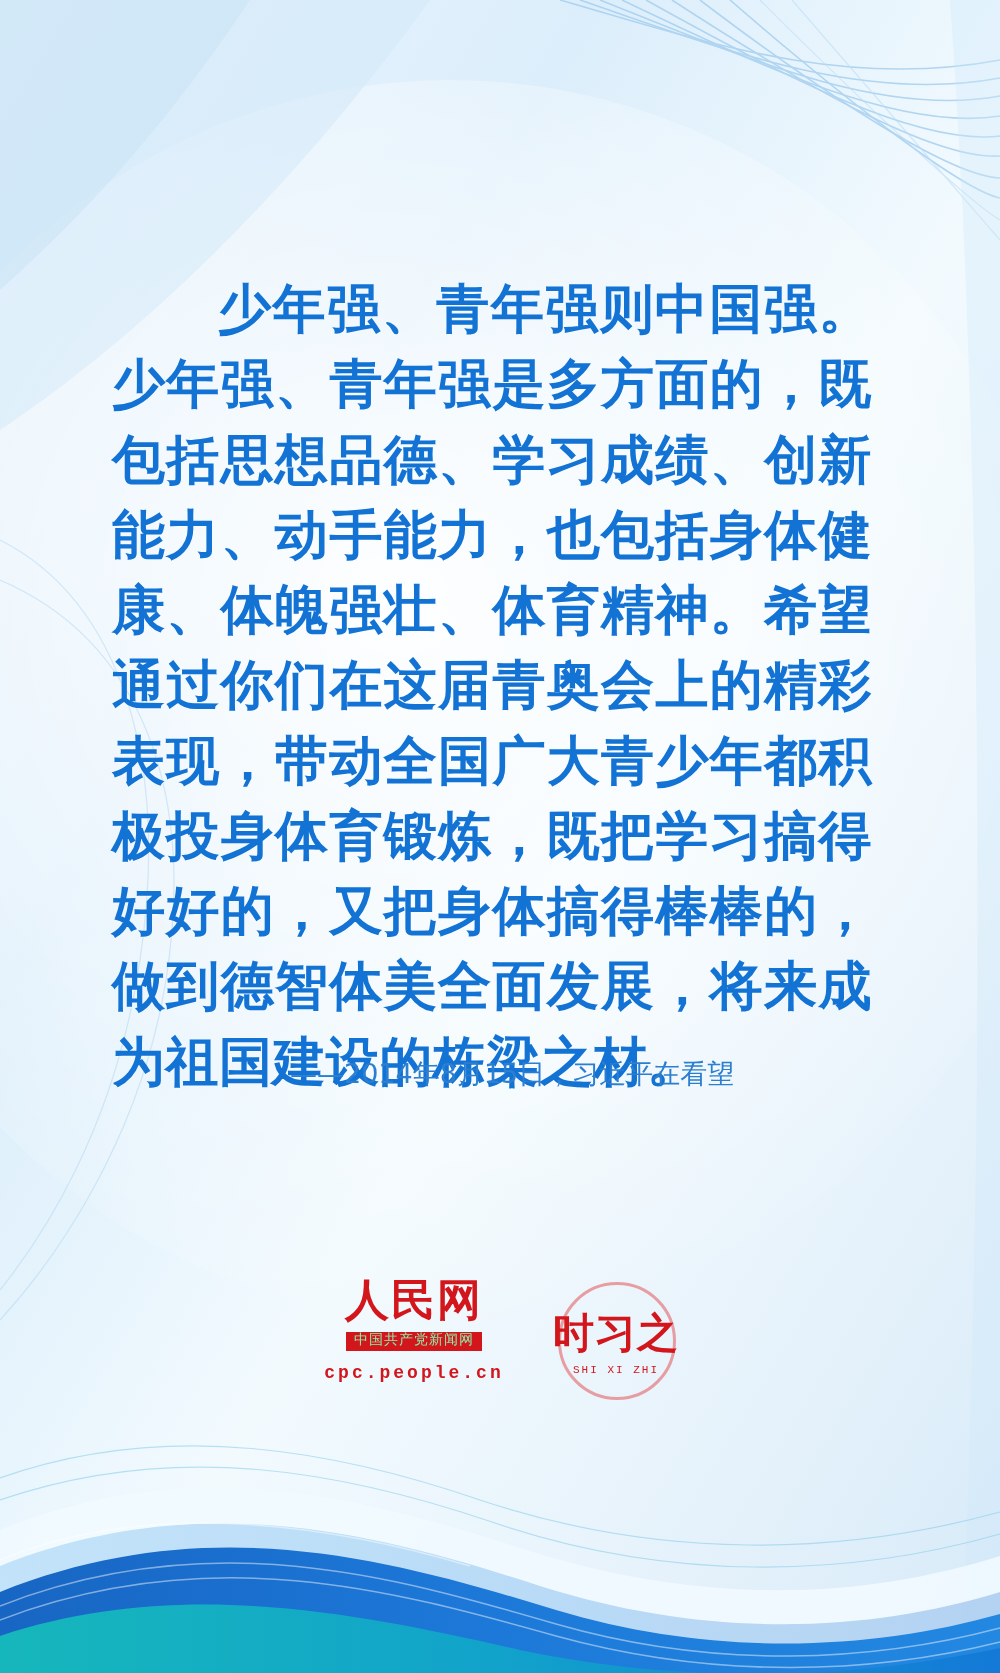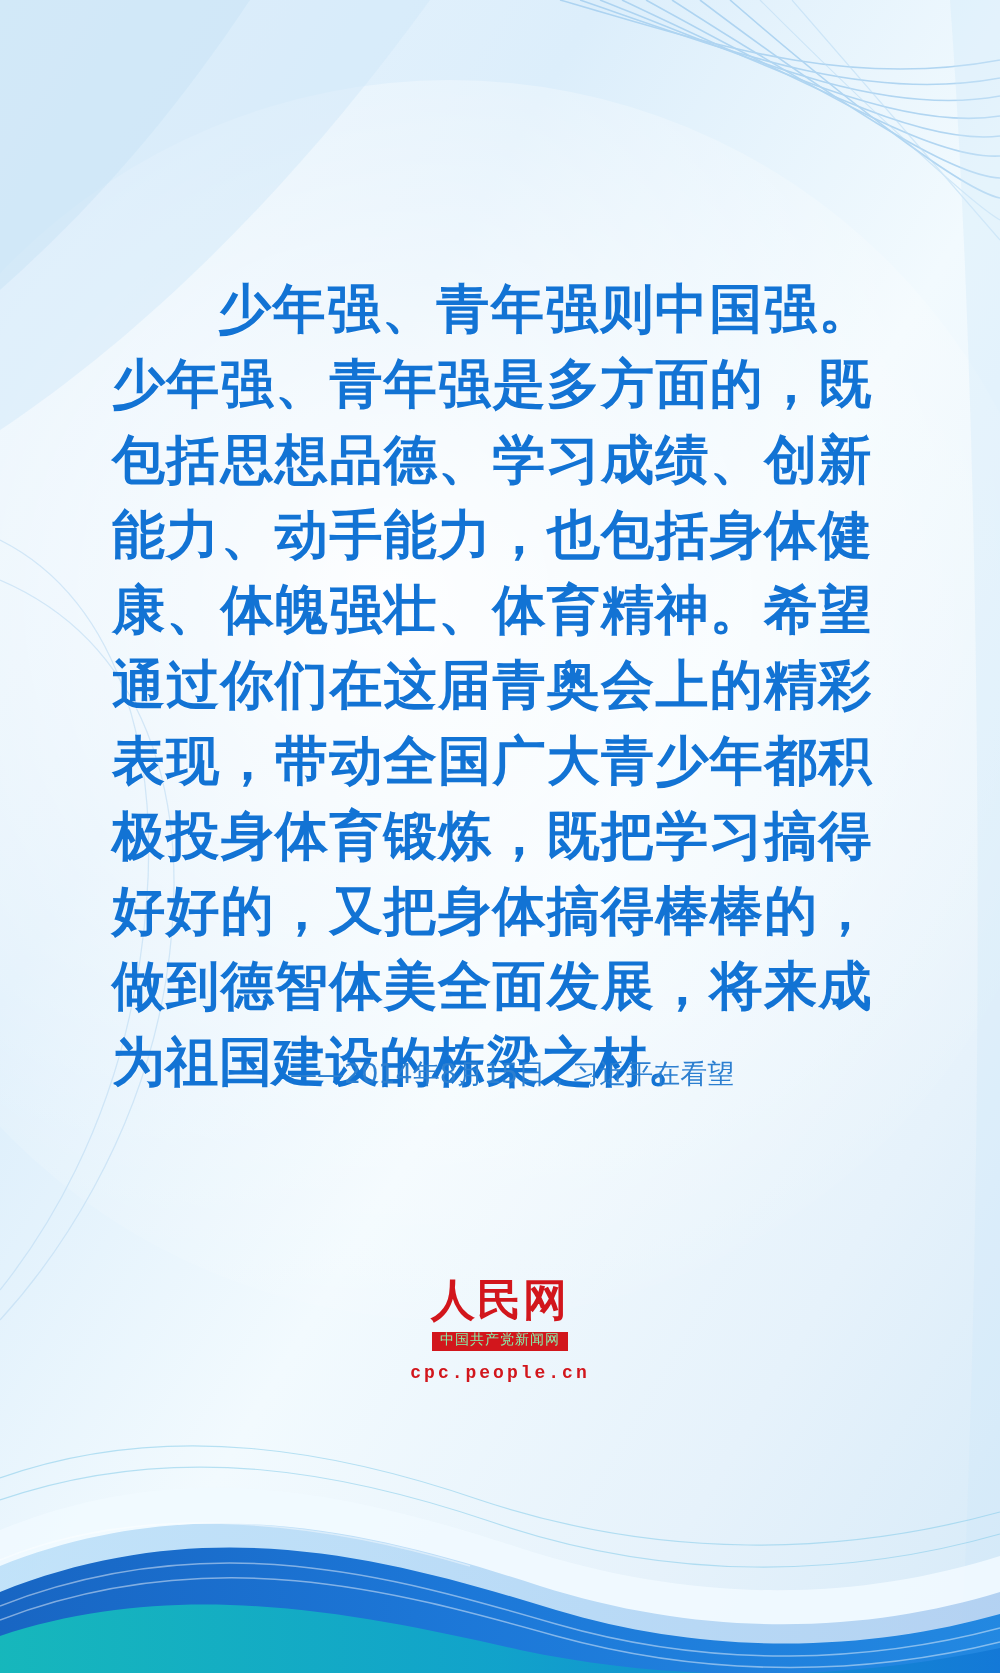--- a/index.html
+++ b/index.html
@@ -236,17 +236,22 @@
     </div>
 
     <div class="logos">
 
       <div class="pd-logo">
         <div class="pd-mark">人民网</div>
         <div class="pd-sub">中国共产党新闻网</div>
         <div class="pd-url">cpc.people.cn</div>
       </div>
 
+      <div class="seal">
+        <span class="seal-ring"></span>
+        <span class="seal-text">时习之</span>
+        <span class="seal-pinyin">SHI XI ZHI</span>
+      </div>
 
     </div>
 
   </div>
 </div>
 
 </body></html>

